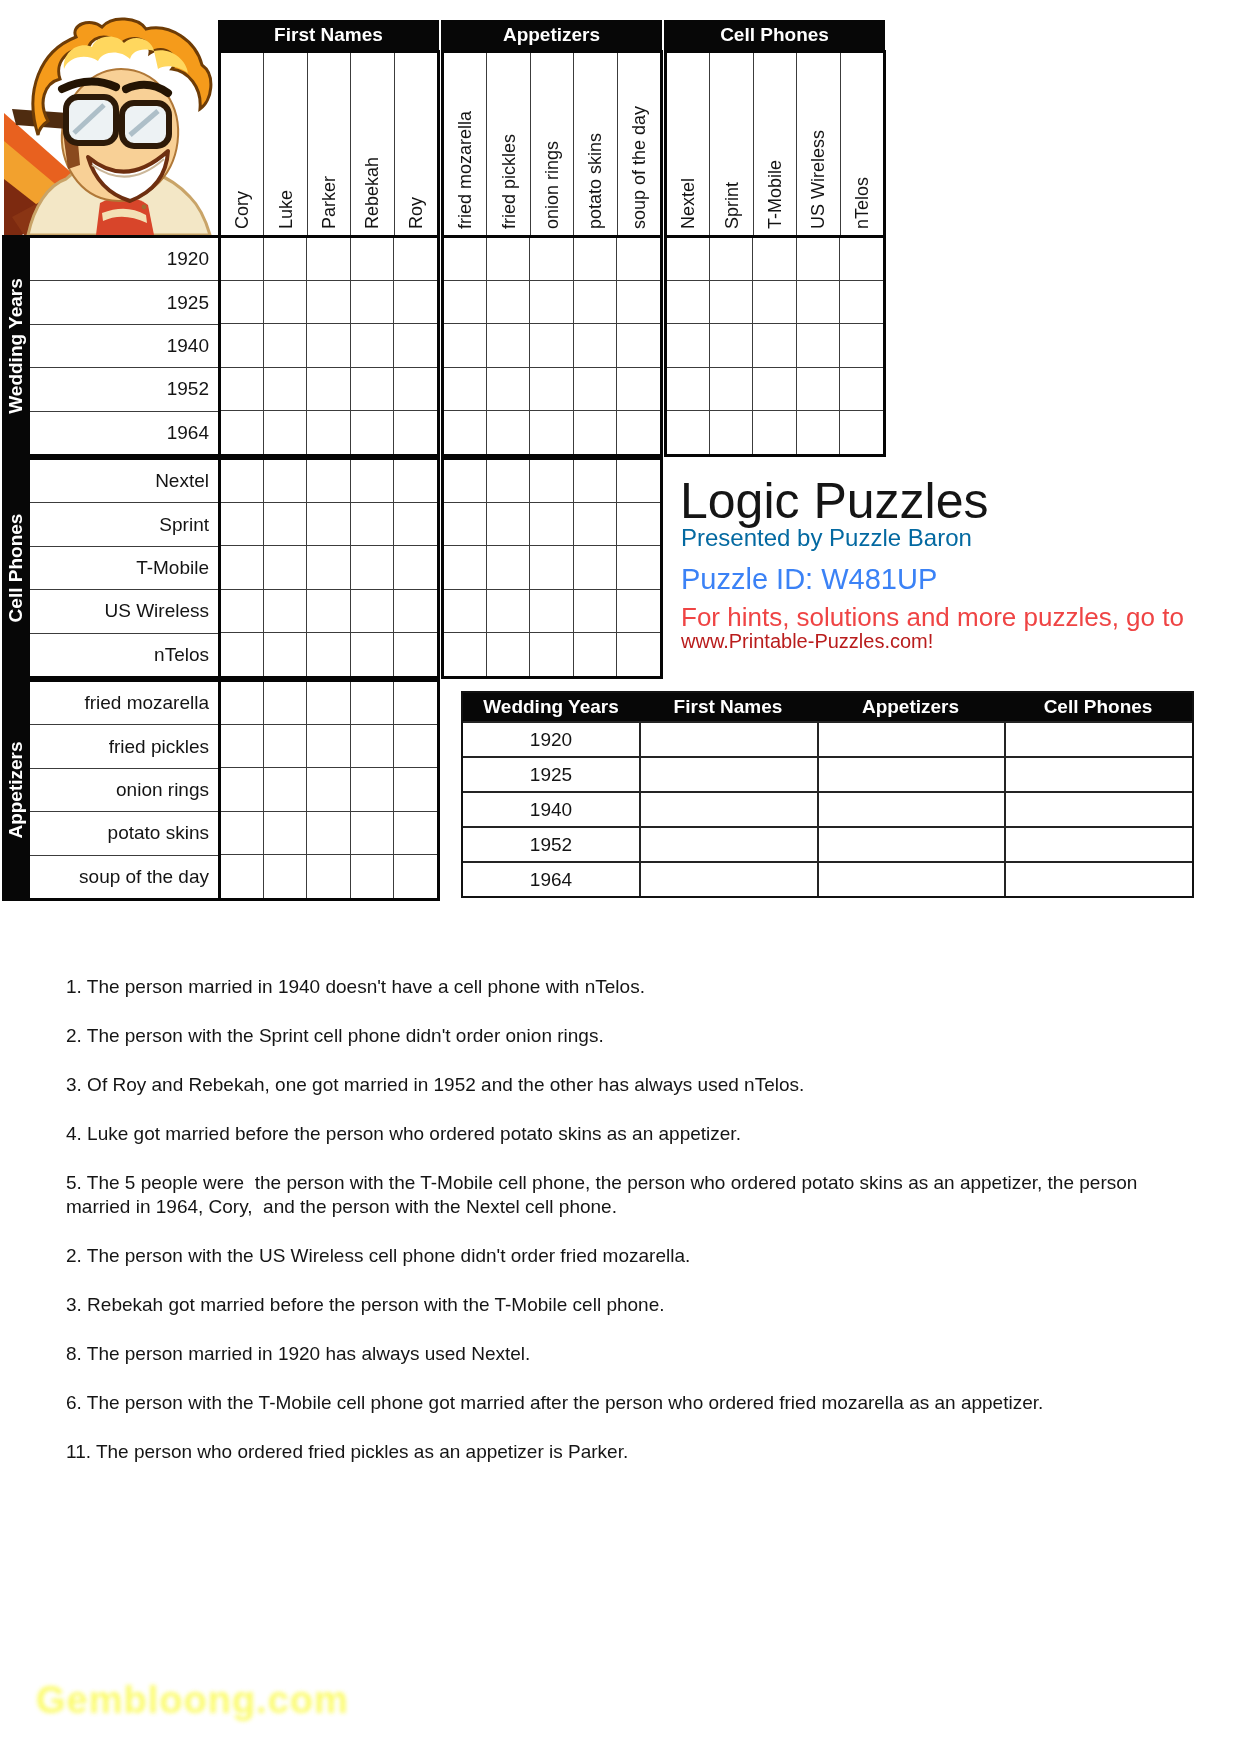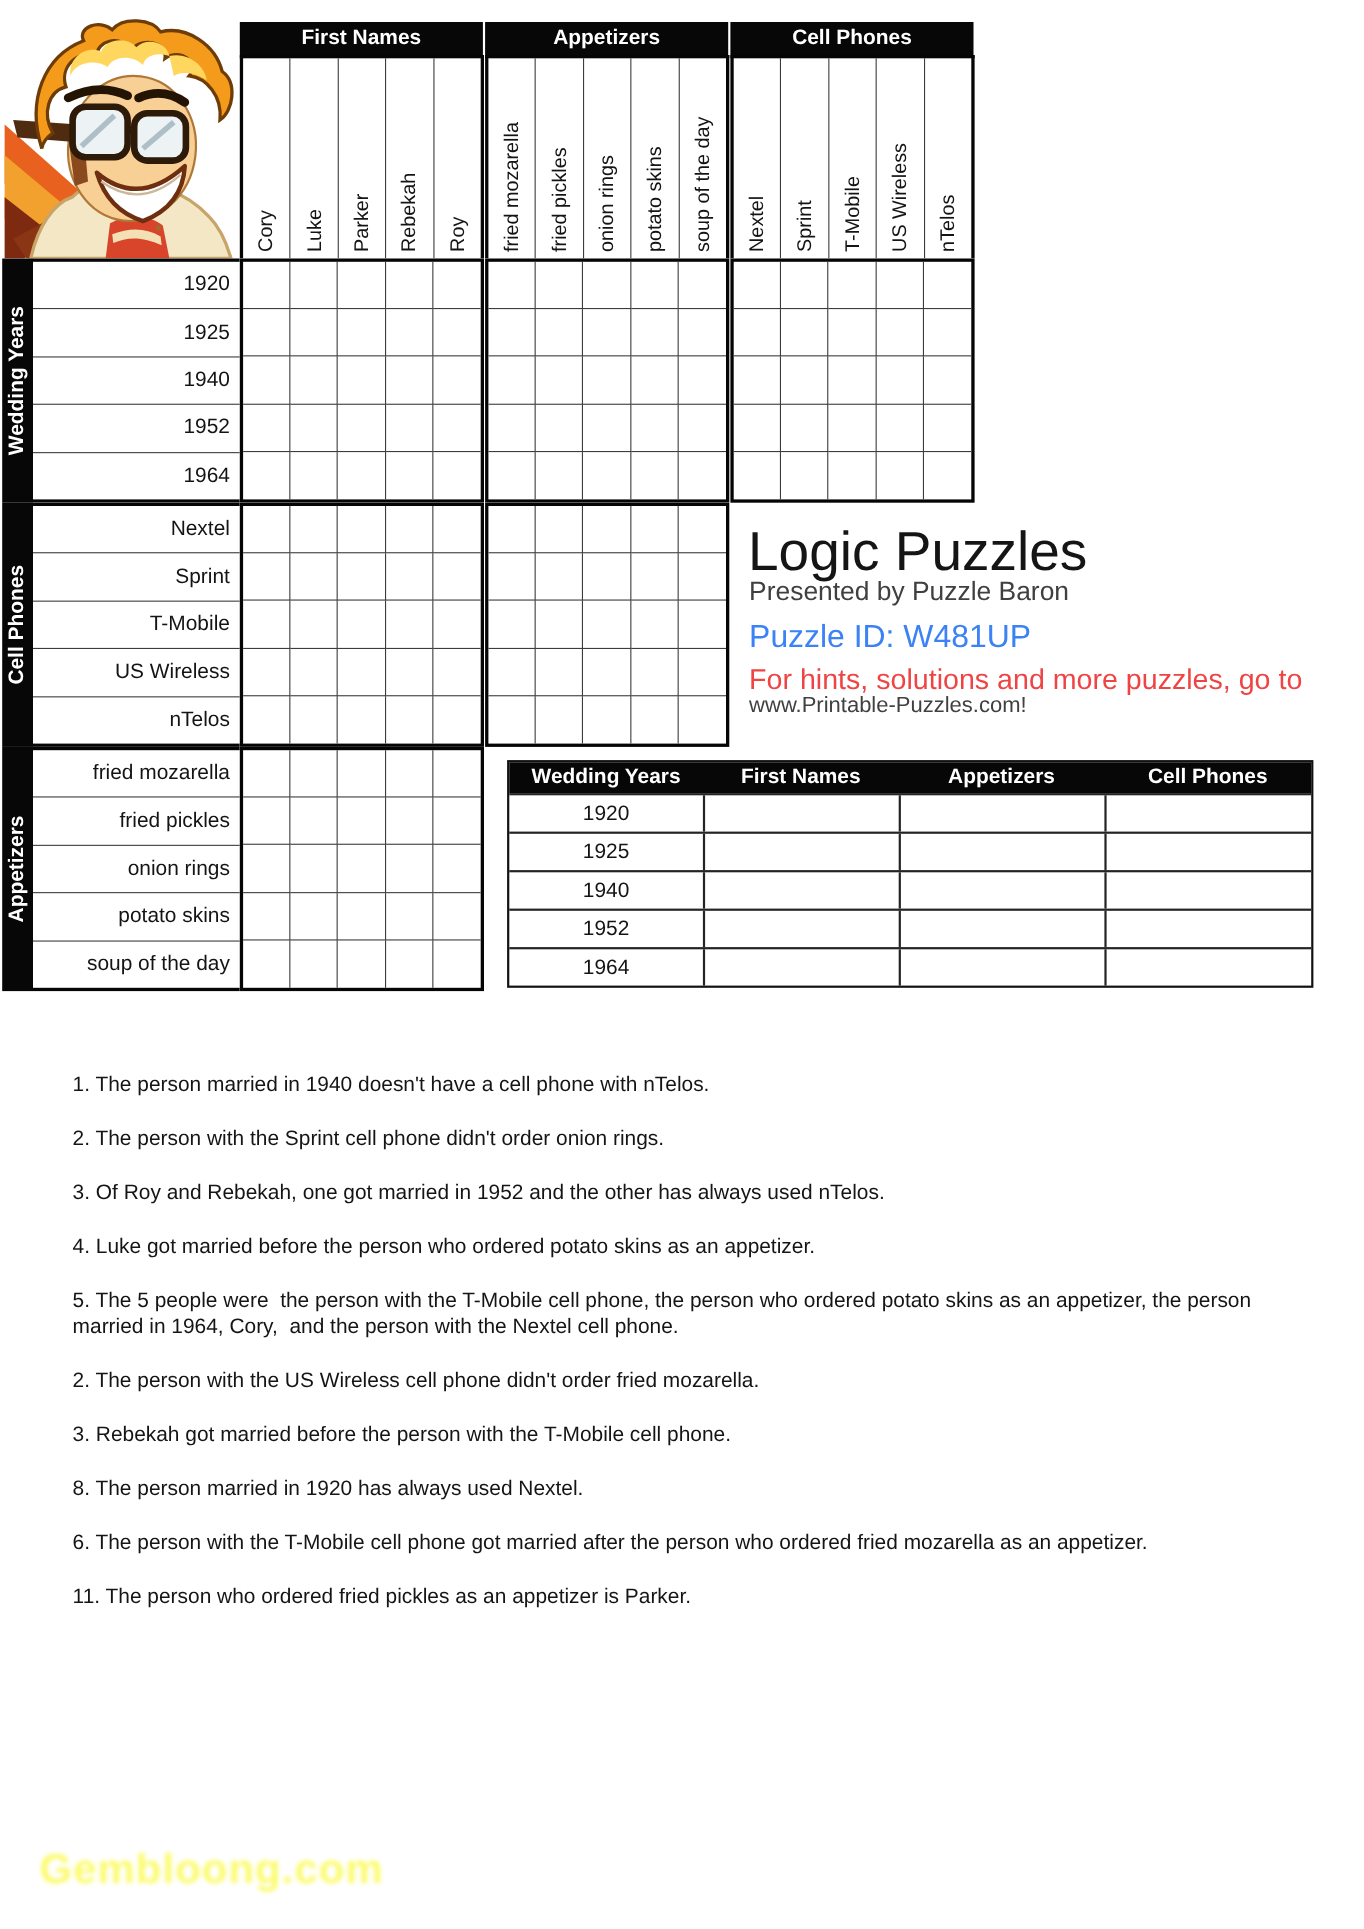--- a/index.html
+++ b/index.html
@@ -34,24 +34,24 @@
   
   .cellblock{position:absolute;width:222px;height:222px;box-sizing:border-box;
              border:3px solid #050505;background:#fff;display:grid;
              grid-template-columns:repeat(5,1fr);grid-template-rows:repeat(5,1fr);}
   .cell{border-right:1px solid #3c3c3c;border-bottom:1px solid #3c3c3c;}
   .cell:nth-child(5n){border-right:none;}
   .cell:nth-child(n+21){border-bottom:none;}
 
   
   .tb-title{position:absolute;left:680px;top:455px;font-size:50px;color:#151515;}
-  .tb-sub{position:absolute;left:681px;top:507px;font-size:24px;color:#404040;}
+  .tb-sub{position:absolute;left:681px;top:507px;font-size:24px;color:#0369a1;}
   .tb-id{position:absolute;left:681px;top:546px;font-size:29px;color:#3b82f6;}
   .tb-hint1{position:absolute;left:681px;top:585px;font-size:26px;color:#ef4444;}
-  .tb-hint2{position:absolute;left:681px;top:613px;font-size:20px;color:#404040;}
+  .tb-hint2{position:absolute;left:681px;top:613px;font-size:20px;color:#b91c1c;}
 
   
   .atable{position:absolute;left:461px;top:674px;width:733px;box-sizing:border-box;
           border:2px solid #111;background:#fff;}
   .ahead{display:grid;grid-template-columns:176px 178px 187px 188px;background:#070707;height:28px;}
   .ahead div{color:#fff;font-weight:bold;font-size:19px;text-align:center;line-height:28px;}
   .arow{display:grid;grid-template-columns:176px 178px 187px 188px;height:33px;border-top:2px solid #242424;}
   .acell{border-left:2px solid #242424;font-size:19px;display:flex;align-items:center;justify-content:center;color:#141414;}
   .acell:first-child{border-left:none;}
 

